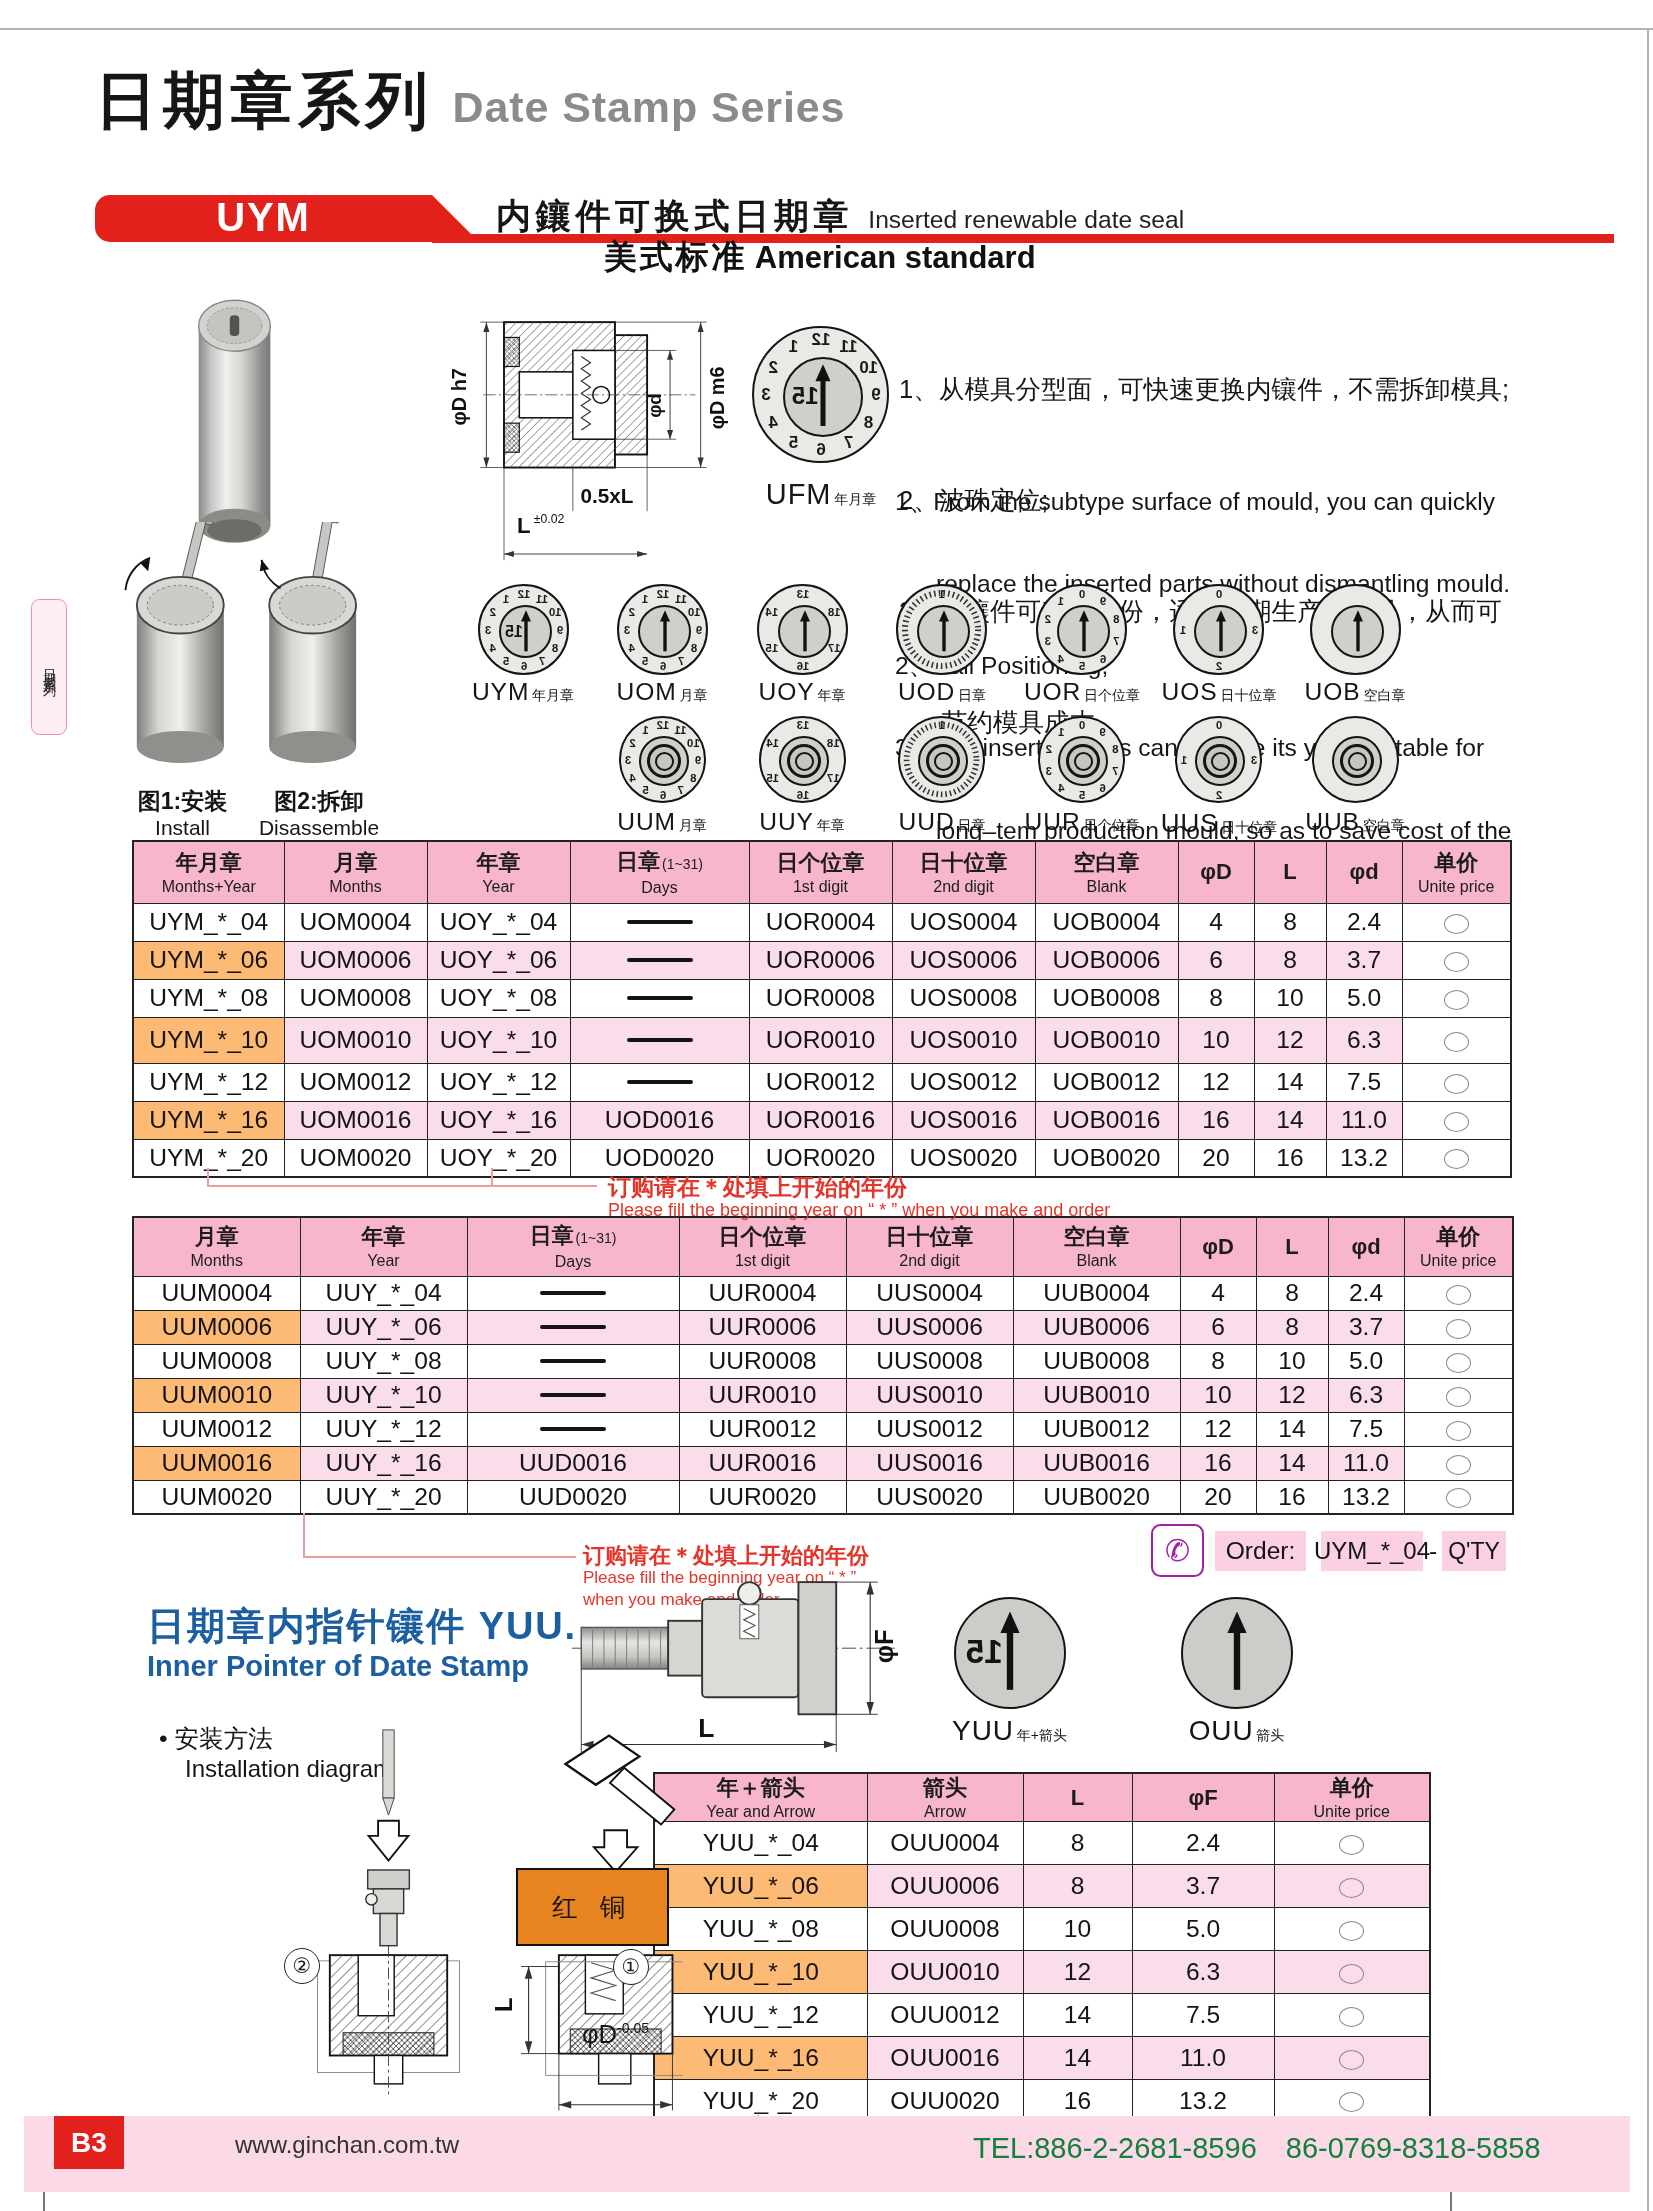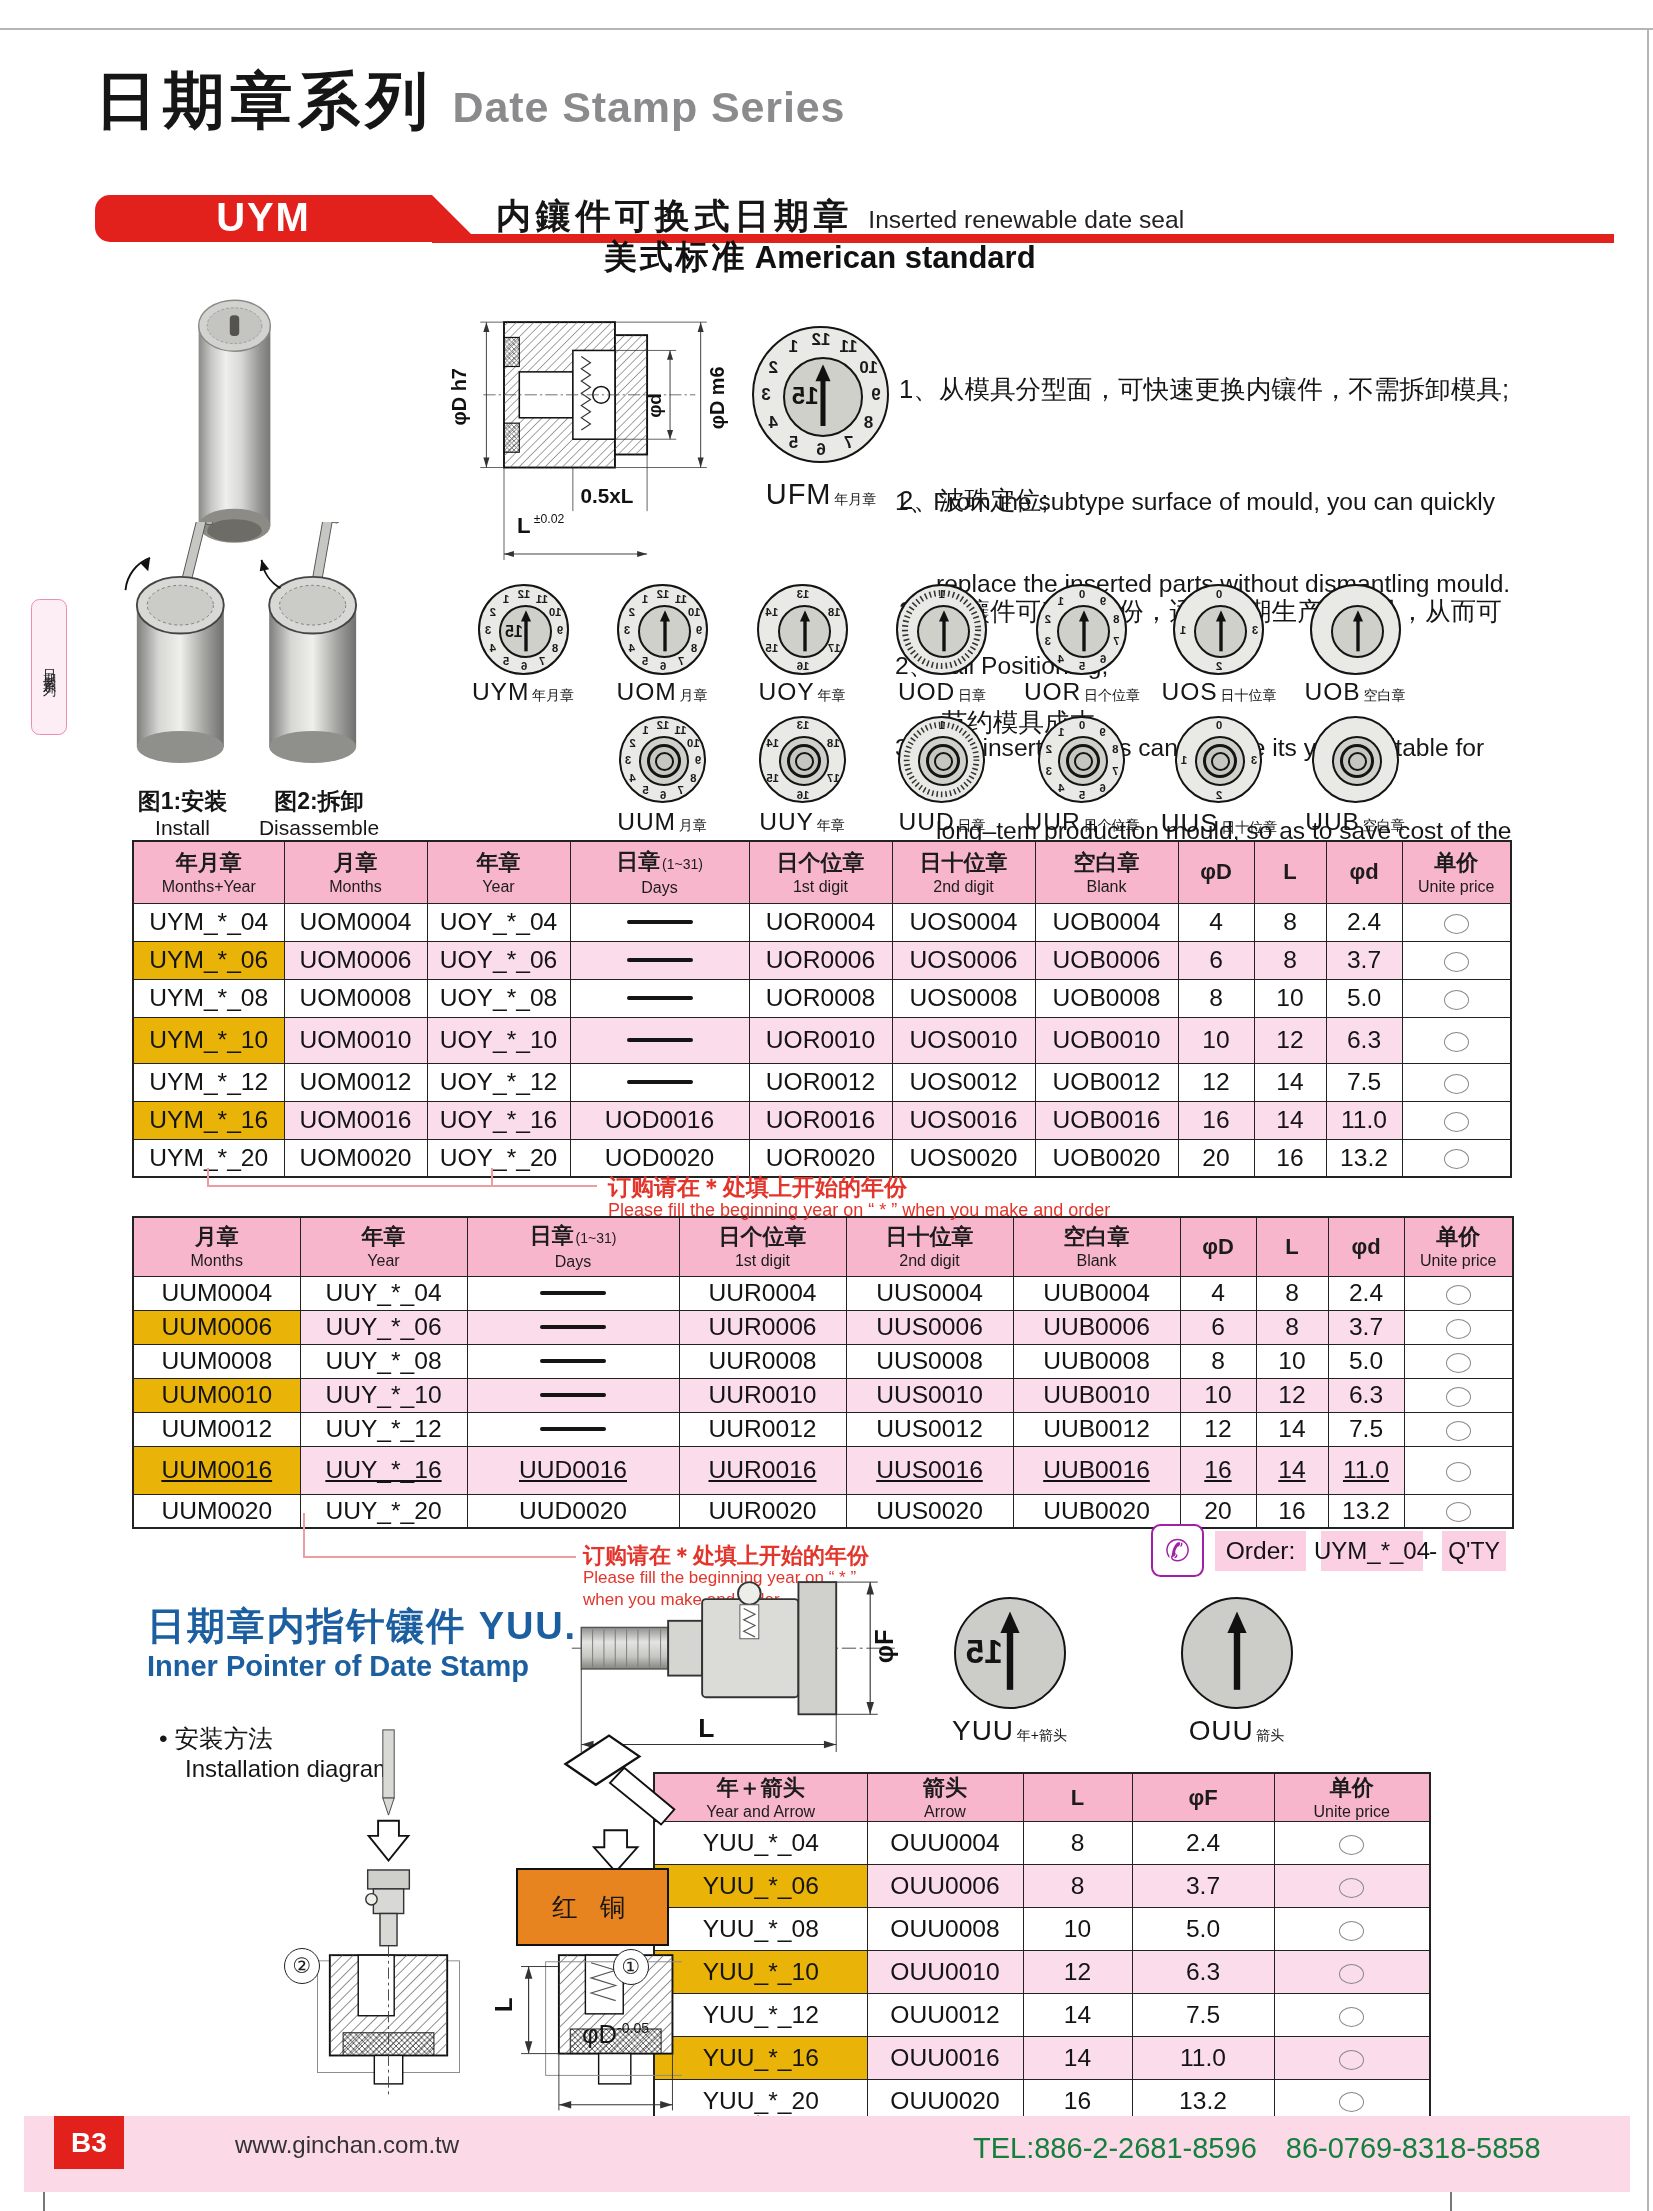--- a/index.html
+++ b/index.html
@@ -39,21 +39,21 @@
   .m15{position:absolute;left:9%;top:50%;transform:translateY(-52%) scaleX(-1);font-weight:bold;color:#141414;}
   .dlabel{position:absolute;text-align:center;white-space:nowrap;}
   .dcode{color:#161616;letter-spacing:0.9px;}
   .dtag{font-size:14px;color:#161616;margin-left:2.8px;}
   
   .thost{position:absolute;}
   table.ptable{border-collapse:collapse;table-layout:fixed;border:2.8px solid #222;background:#fff;}
   .ptable th{background:#f8b6cc;border:1.9px solid #222;padding:0;font-weight:normal;}
   .ptable td{border:1.9px solid #222;text-align:center;font-size:24.6px;color:#141414;padding:0;background:#fff;}
   .ptable tr.pink td{background:#fadcea;}
-  .ptable tr.pink td:first-child{background:#eab308;}
+  .ptable tr.pink td:first-child{background:#fdba74;}
   #t1 tr.pink td:last-child,#t2 tr.pink td:last-child{background:#fff;}
   .hzh{font-size:22px;font-weight:bold;color:#1c1c1c;line-height:28px;}
   .hsub{font-size:14px;font-weight:normal;margin-left:1.9px;}
   .hen{font-size:16px;color:#1c1c1c;line-height:19px;}
   .dash{width:66px;height:3.8px;background:#141414;margin:0 auto;border-radius:1.9px;}
   .circ{display:inline-block;width:23px;height:18px;border:1.4px solid #888;border-radius:50%;vertical-align:middle;}
   
   .rl{position:absolute;background:#ed9d9d;}
   .notezh{position:absolute;color:#e3352b;font-weight:bold;white-space:nowrap;}
   .noteen{position:absolute;color:#e3352b;white-space:nowrap;}
@@ -775,21 +775,21 @@
             <div class="dash"></div>
           </td>
           <td>UUR0012</td>
           <td>UUS0012</td>
           <td>UUB0012</td>
           <td>12</td>
           <td>14</td>
           <td>7.5</td>
           <td><span class="circ"></span></td>
         </tr>
-        <tr class="pink" style="height: 48px; text-decoration: underline;">
+        <tr class="pink" style="height: 34px;">
           <td>UUM0016</td>
           <td>UUY_*_16</td>
           <td>UUD0016</td>
           <td>UUR0016</td>
           <td>UUS0016</td>
           <td>UUB0016</td>
           <td>16</td>
           <td>14</td>
           <td>11.0</td>
           <td><span class="circ"></span></td>

